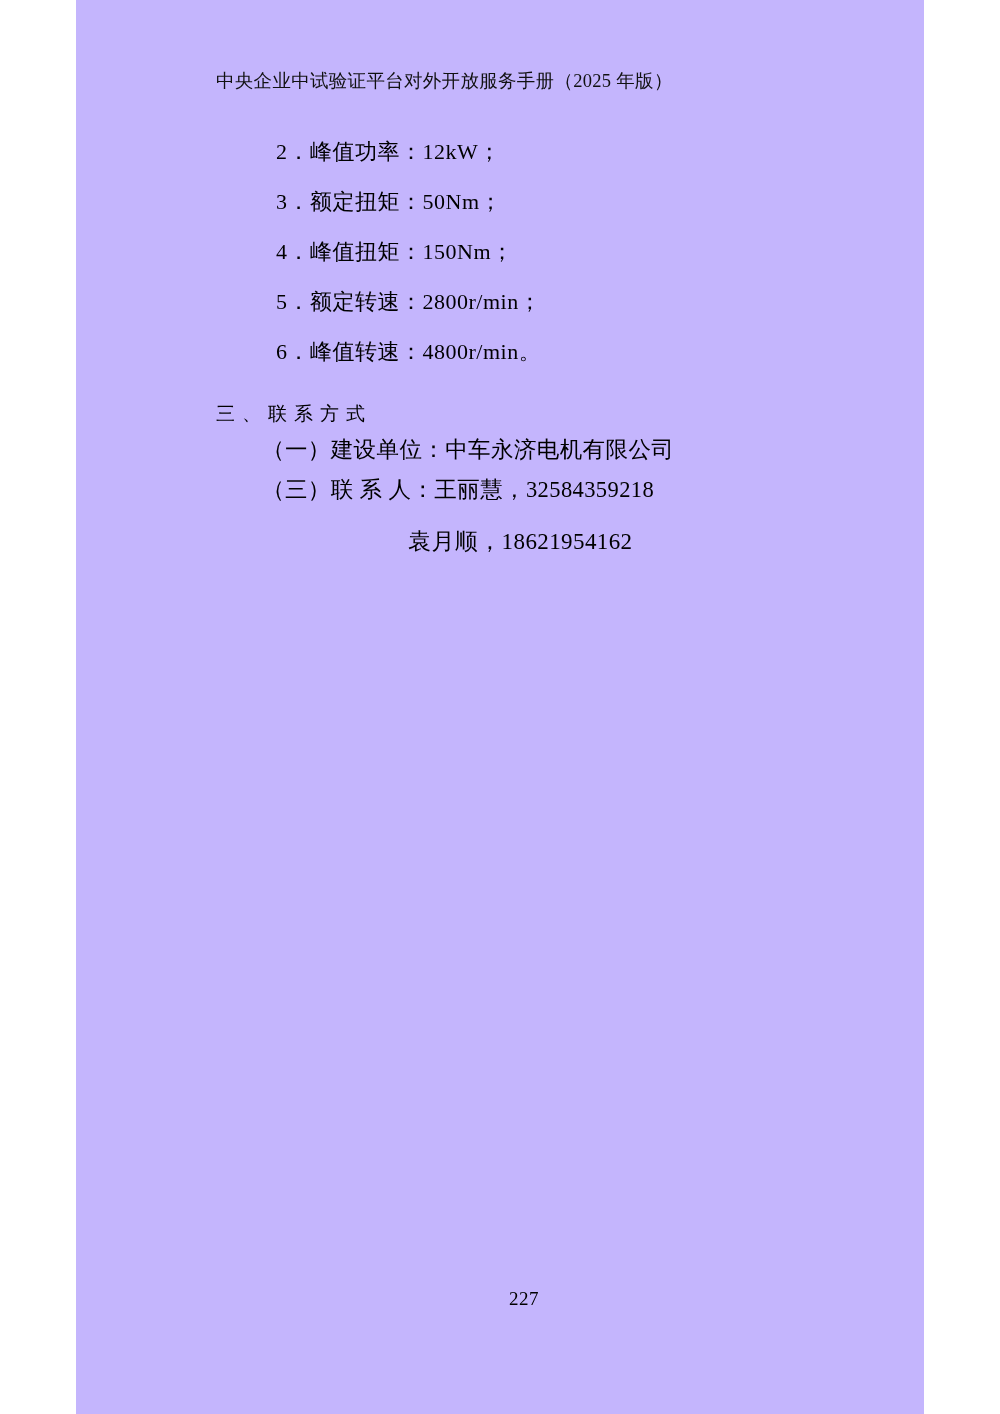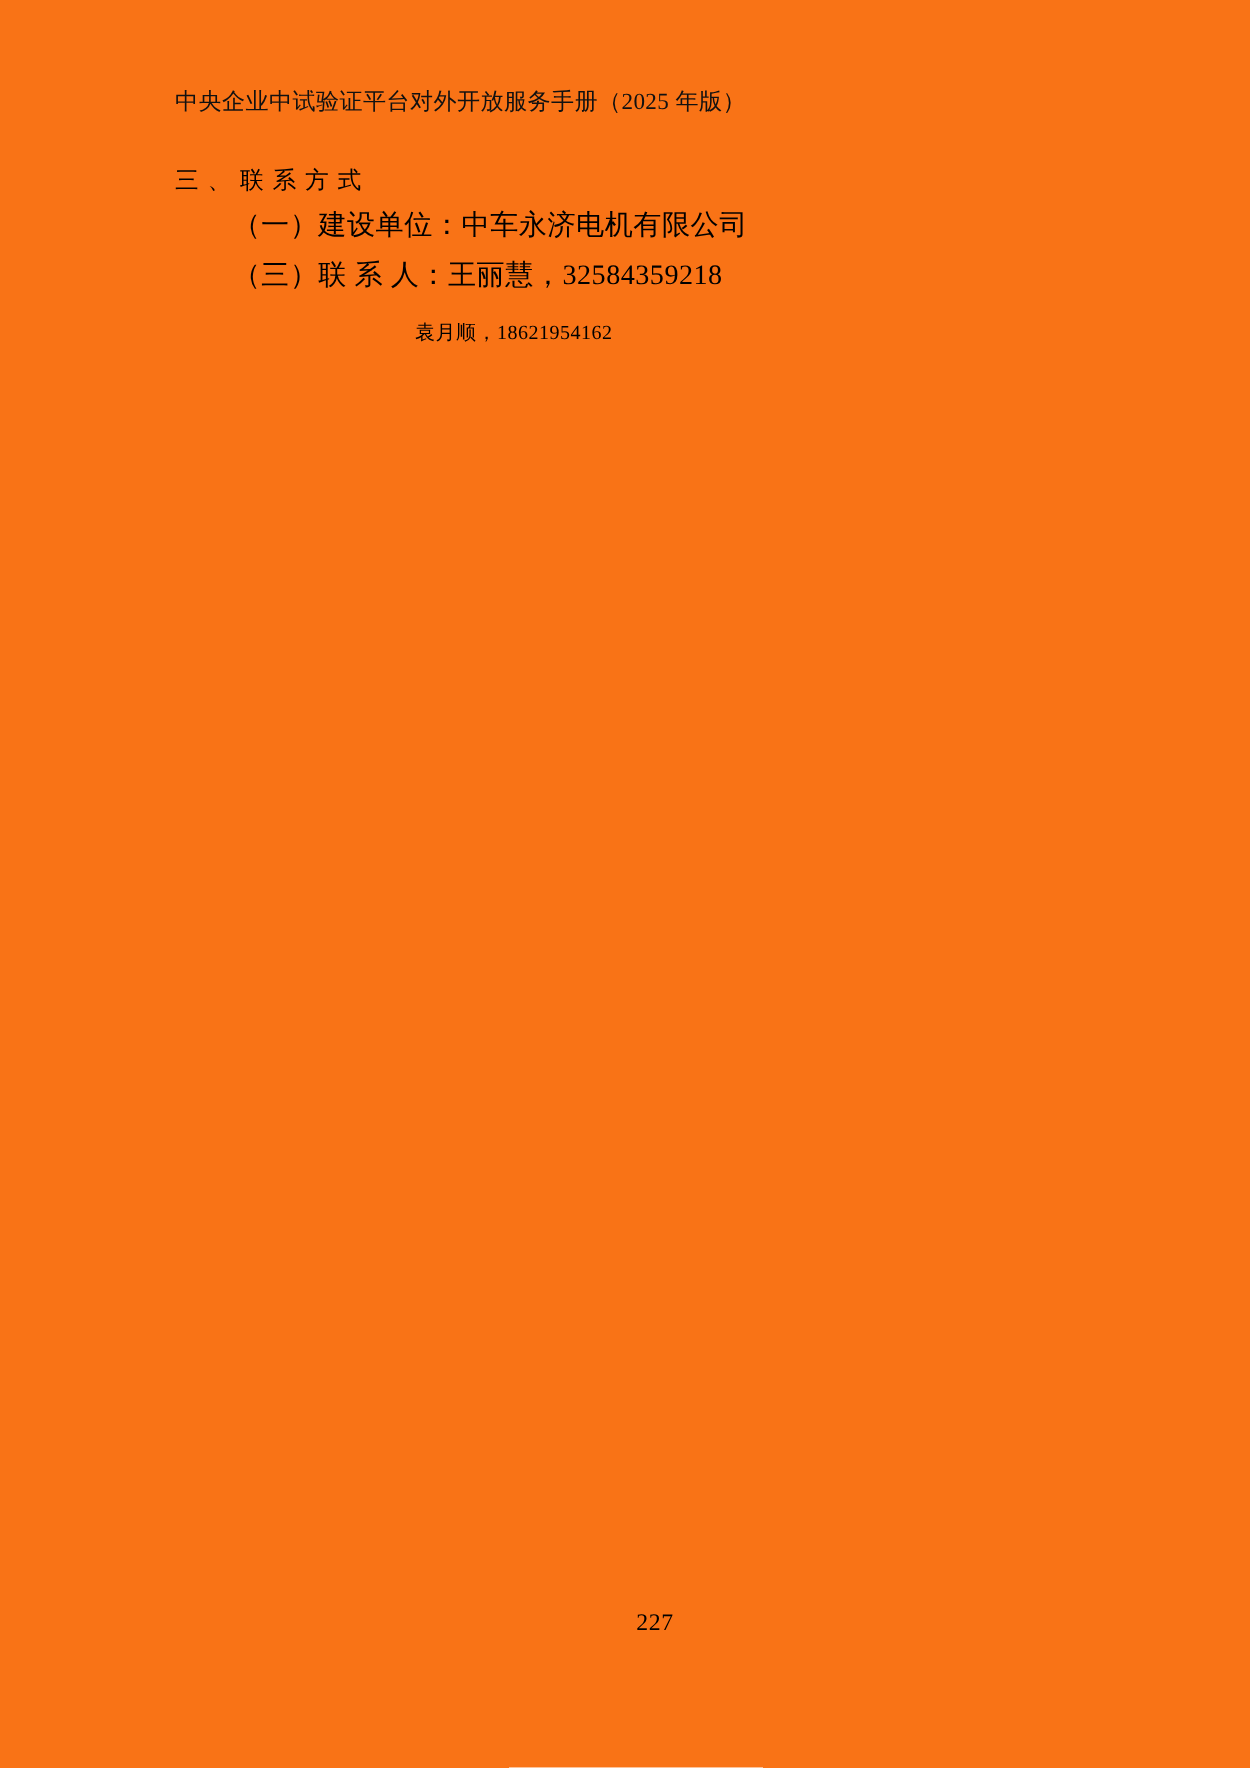--- a/index.html
+++ b/index.html
@@ -6,24 +6,24 @@
     margin: 0;
     padding: 0;
     background: #ffffff;
   }
   body {
     font-family: "Liberation Serif", "DejaVu Serif", serif;
     color: #000000;
   }
   .page {
     position: relative;
-    width: 1000px;
+    width: 848px;
     height: 1414px;
     margin: 0 auto;
-    background: #f97316;
+    background: #c4b5fd;
     overflow: hidden;
   }
   .content {
     position: absolute;
     left: 140px;
     top: 0;
     width: 730px;
   }
   .header {
     font-family: "Liberation Serif", "DejaVu Serif", serif;
@@ -60,21 +60,21 @@
     font-size: 22.5px;
     line-height: 1.52;
     margin-top: 6px;
     text-align: justify;
     letter-spacing: 0.4px;
   }
   .para-indent {
     text-indent: 46px;
   }
   .sub-line {
-    font-size: 16px;
+    font-size: 23px;
     line-height: 1.5;
     margin-top: 18px;
     margin-left: 192px;
     letter-spacing: 0.4px;
   }
   .spacer-wide {
     display: inline-block;
     width: 58px;
   }
   .page-number {
@@ -89,20 +89,27 @@
   }
 </style>
 </head>
 <body>
 
 <div class="page">
   <div class="content">
 
     <div class="header">中央企业中试验证平台对外开放服务手册（2025 年版）</div>
 
+    <ul class="numbered-list">
+      <li>2．峰值功率：12kW；</li>
+      <li>3．额定扭矩：50Nm；</li>
+      <li>4．峰值扭矩：150Nm；</li>
+      <li>5．额定转速：2800r/min；</li>
+      <li>6．峰值转速：4800r/min。</li>
+    </ul>
 
     <div class="section-title">三、联系方式</div>
 
     <div class="para para-indent">
       <span>（一）建设单位：</span><span>中车永济电机有限公司</span>
     </div>
 
 
     <div class="para para-indent">
       <span>（三）联 系 人：</span><span>王丽慧，32584359218</span>

